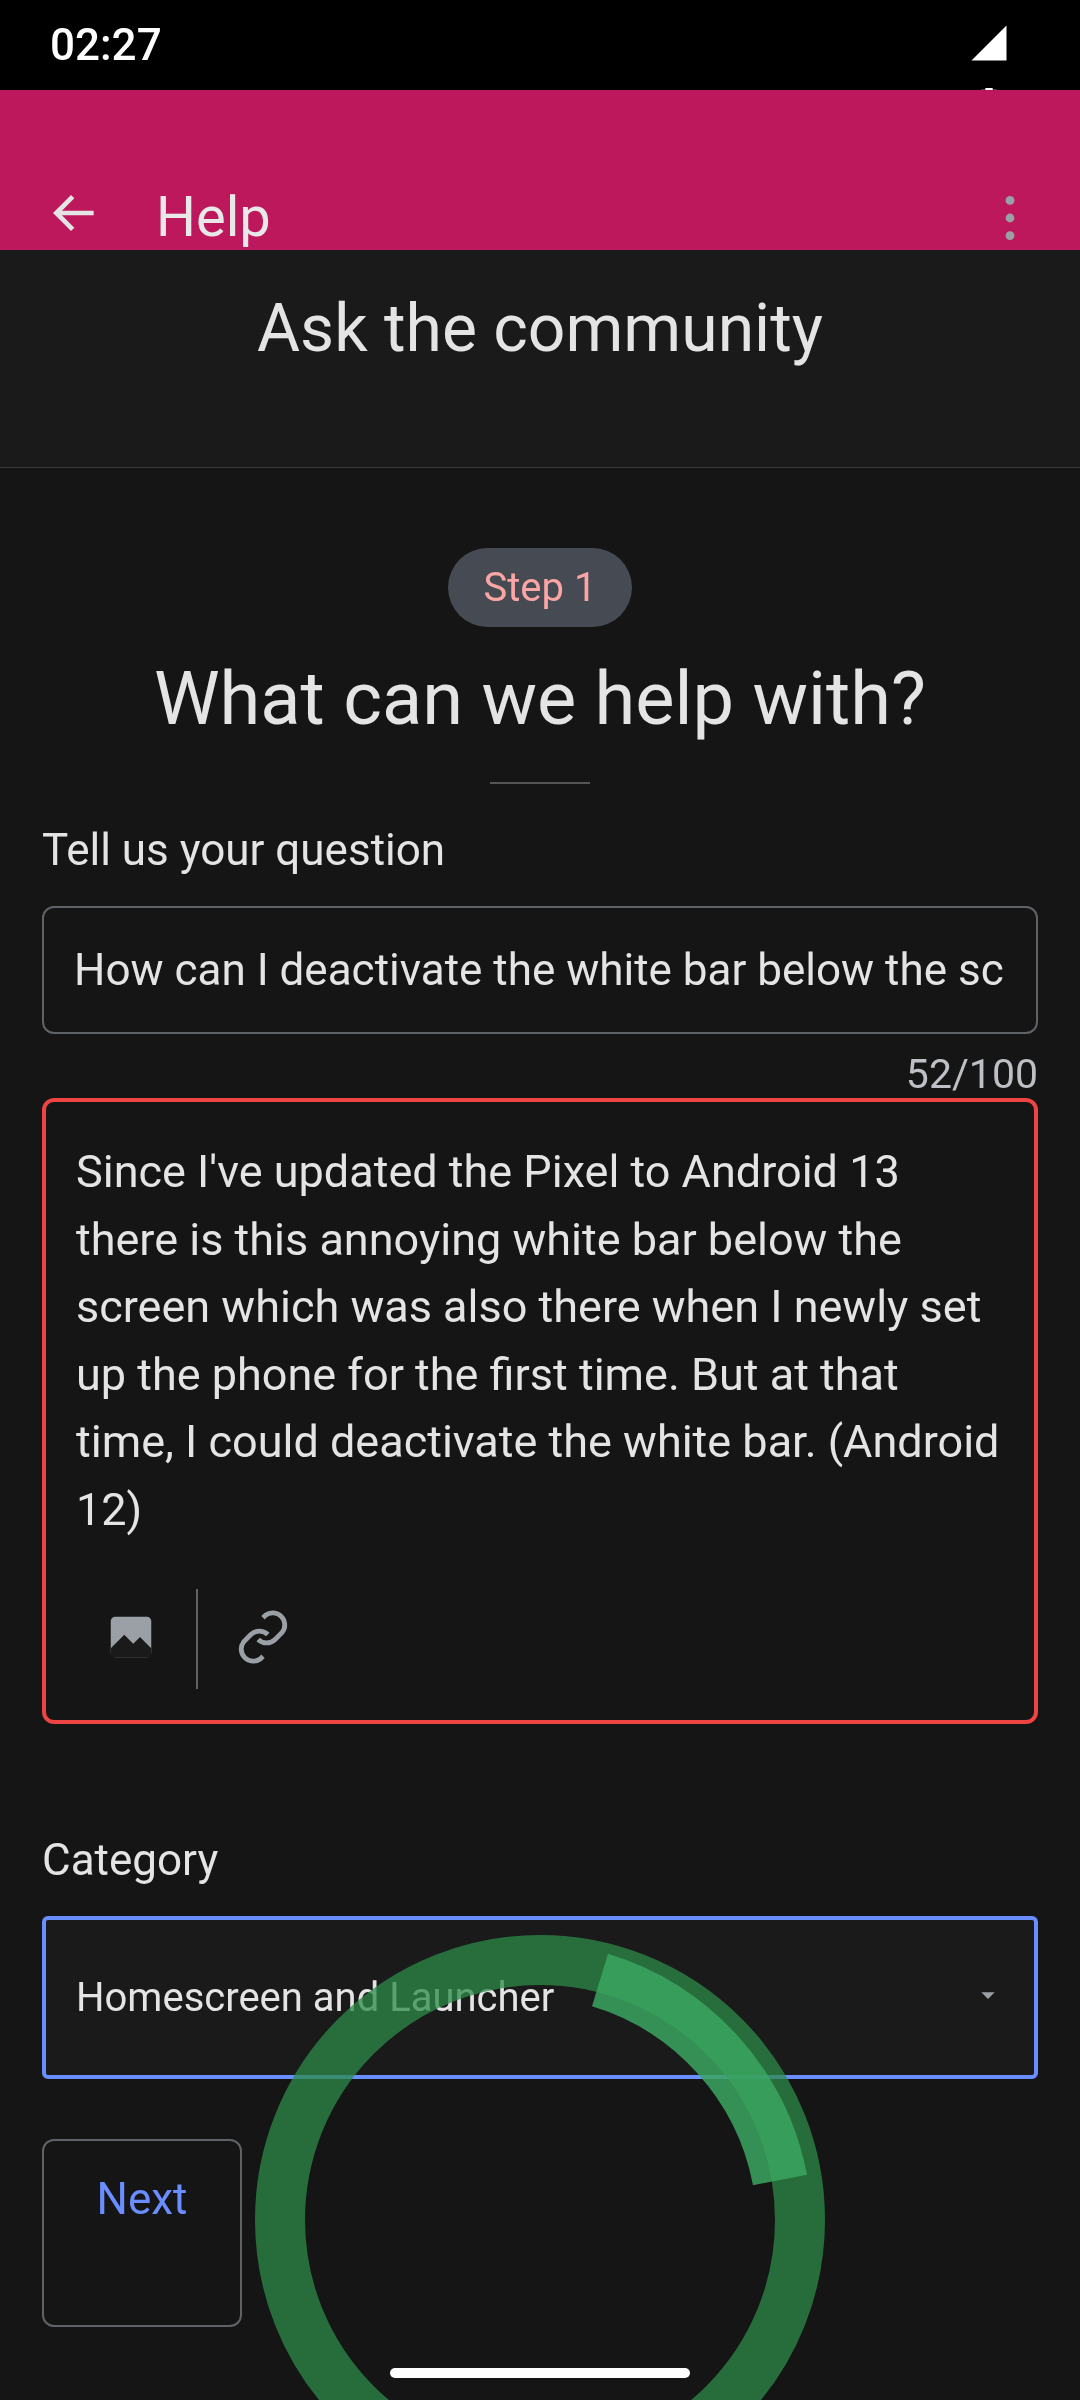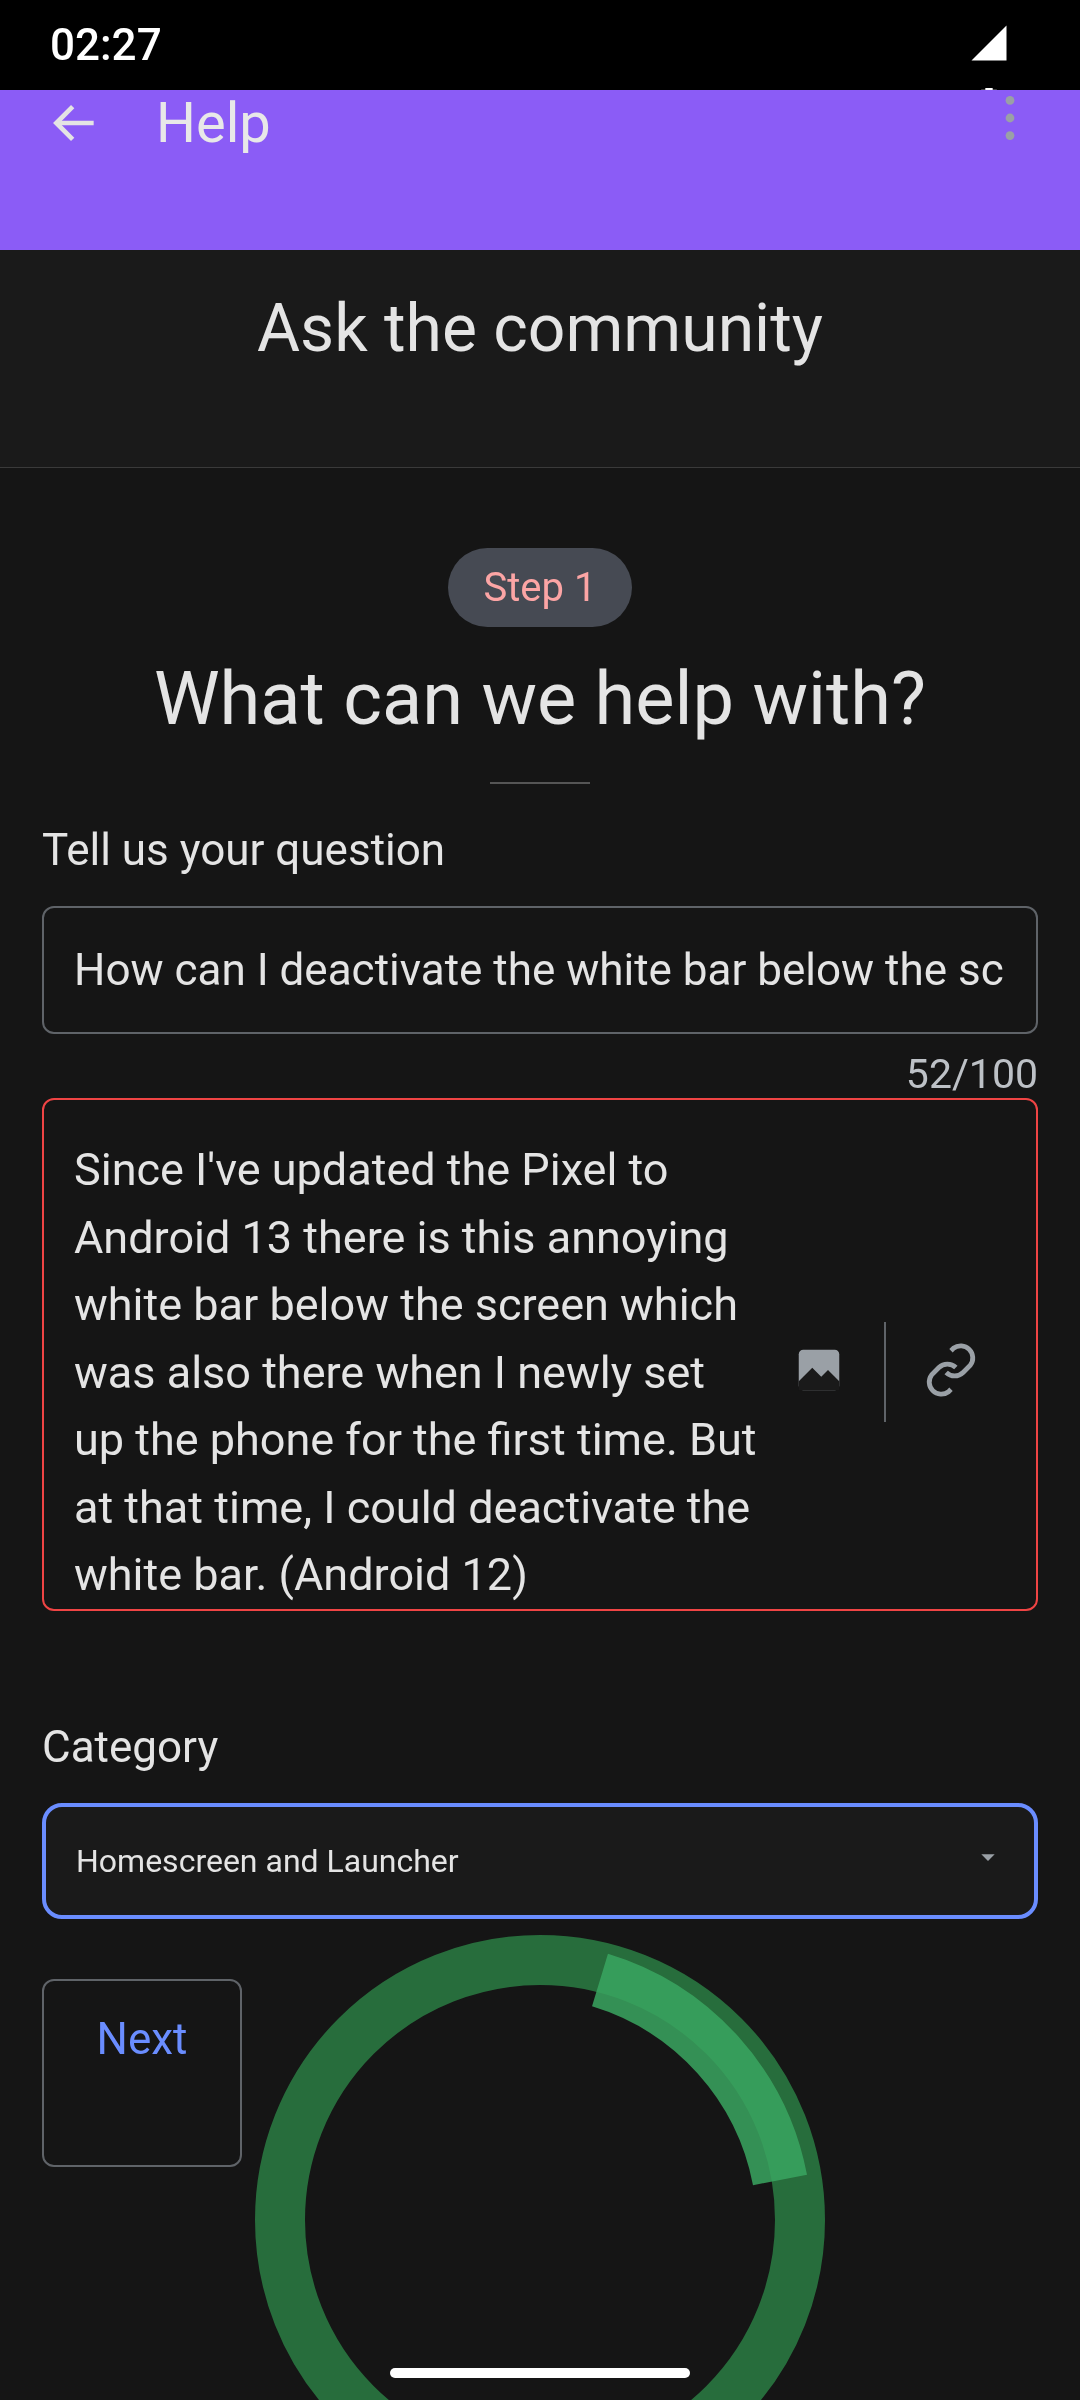--- a/index.html
+++ b/index.html
@@ -7,21 +7,21 @@
   .screen { width: 1080px; height: 2400px; position: relative; display: flex; flex-direction: column; }
 
   
   .status-bar { height: 90px; display: flex; justify-content: space-between; align-items: center; padding: 0 50px; background: #000; }
   .status-left { font-size: 44px; font-weight: 500; color: #fff; }
   .status-right { display: flex; align-items: center; gap: 14px; font-size: 42px; font-weight: 500; color: #fff; flex-direction: column; }
   .status-right svg { fill: #fff; }
   .battery-text { margin-left: 4px; }
 
   
-  .app-bar { height: 160px; display: flex; align-items: flex-start; padding: 0 40px; background: #8b5cf6; }
+  .app-bar { height: 160px; display: flex; align-items: flex-end; padding: 0 40px; background: #be185d; }
   .back-btn { width: 70px; height: 70px; display: flex; align-items: center; justify-content: center; }
   .app-title { font-size: 56px; font-weight: 400; color: #e8e8e8; margin-left: 46px; flex: 1; }
   .overflow-btn { width: 60px; height: 60px; display: flex; align-items: center; justify-content: center; }
 
   
   .page-headline { text-align: center; font-size: 66px; font-weight: 400; color: #e4e4e4; padding: 40px 0 100px; background: #1a1a1a; }
 
   
   .hr { height: 1px; background: #3a3a3a; }
 
@@ -36,32 +36,32 @@
 
   .field-label { font-size: 44px; color: #e4e4e4; margin-top: 40px; margin-bottom: 30px; }
 
   .text-input {
     width: 100%; border: 2px solid #5f6368; border-radius: 12px; background: transparent;
     color: #e4e4e4; font-size: 44px; padding: 36px 30px; font-family: inherit; resize: none;
   }
   .counter { text-align: right; font-size: 41px; color: #bdc1c6; margin-top: 16px; }
 
   .explain-box {
-    width: 100%; border: 2px solid #ef4444; border-radius: 12px; background: transparent;
-    padding: 36px 30px 0; display: flex; flex-direction: row; justify-content: space-between;
+    width: 100%; border: 4px solid #ef4444; border-radius: 12px; background: transparent;
+    padding: 36px 30px 0; display: flex; flex-direction: column; justify-content: space-between;
   }
   .explain-text { color: #e4e4e4; font-size: 45px; line-height: 1.5; min-height: 420px; font-family: inherit; background: transparent; border: none; resize: none; }
   .attach-row { display: flex; align-items: center; gap: 0; border-top: 0; padding: 26px 0; }
   .attach-btn { width: 110px; height: 110px; display: flex; align-items: center; justify-content: center; }
   .attach-divider { width: 2px; height: 100px; background: #5f6368; margin: 0 10px; }
 
   .select-box {
-    width: 100%; border: 4px solid #6a8dff; border-radius: 20px; background: #1a1a1a;
-    padding: 34px 30px; display: flex; align-items: center; justify-content: space-between;
-    font-size: 32px; color: #e4e4e4;
+    width: 100%; border: 4px solid #6a8dff; border-radius: 6px; background: #1a1a1a;
+    padding: 54px 30px; display: flex; align-items: center; justify-content: space-between;
+    font-size: 40px; color: #e4e4e4;
   }
 
   .next-btn {
     margin-top: 60px; border: 2px solid #5f6368; border-radius: 12px; background: transparent;
     color: #6a8dff; font-size: 44px; padding: 32px 46px 100px; width: 200px; text-align: center;
   }
 
   
   .green-circle {
     position: absolute; bottom: -120px; left: 50%; transform: translateX(-50%);

